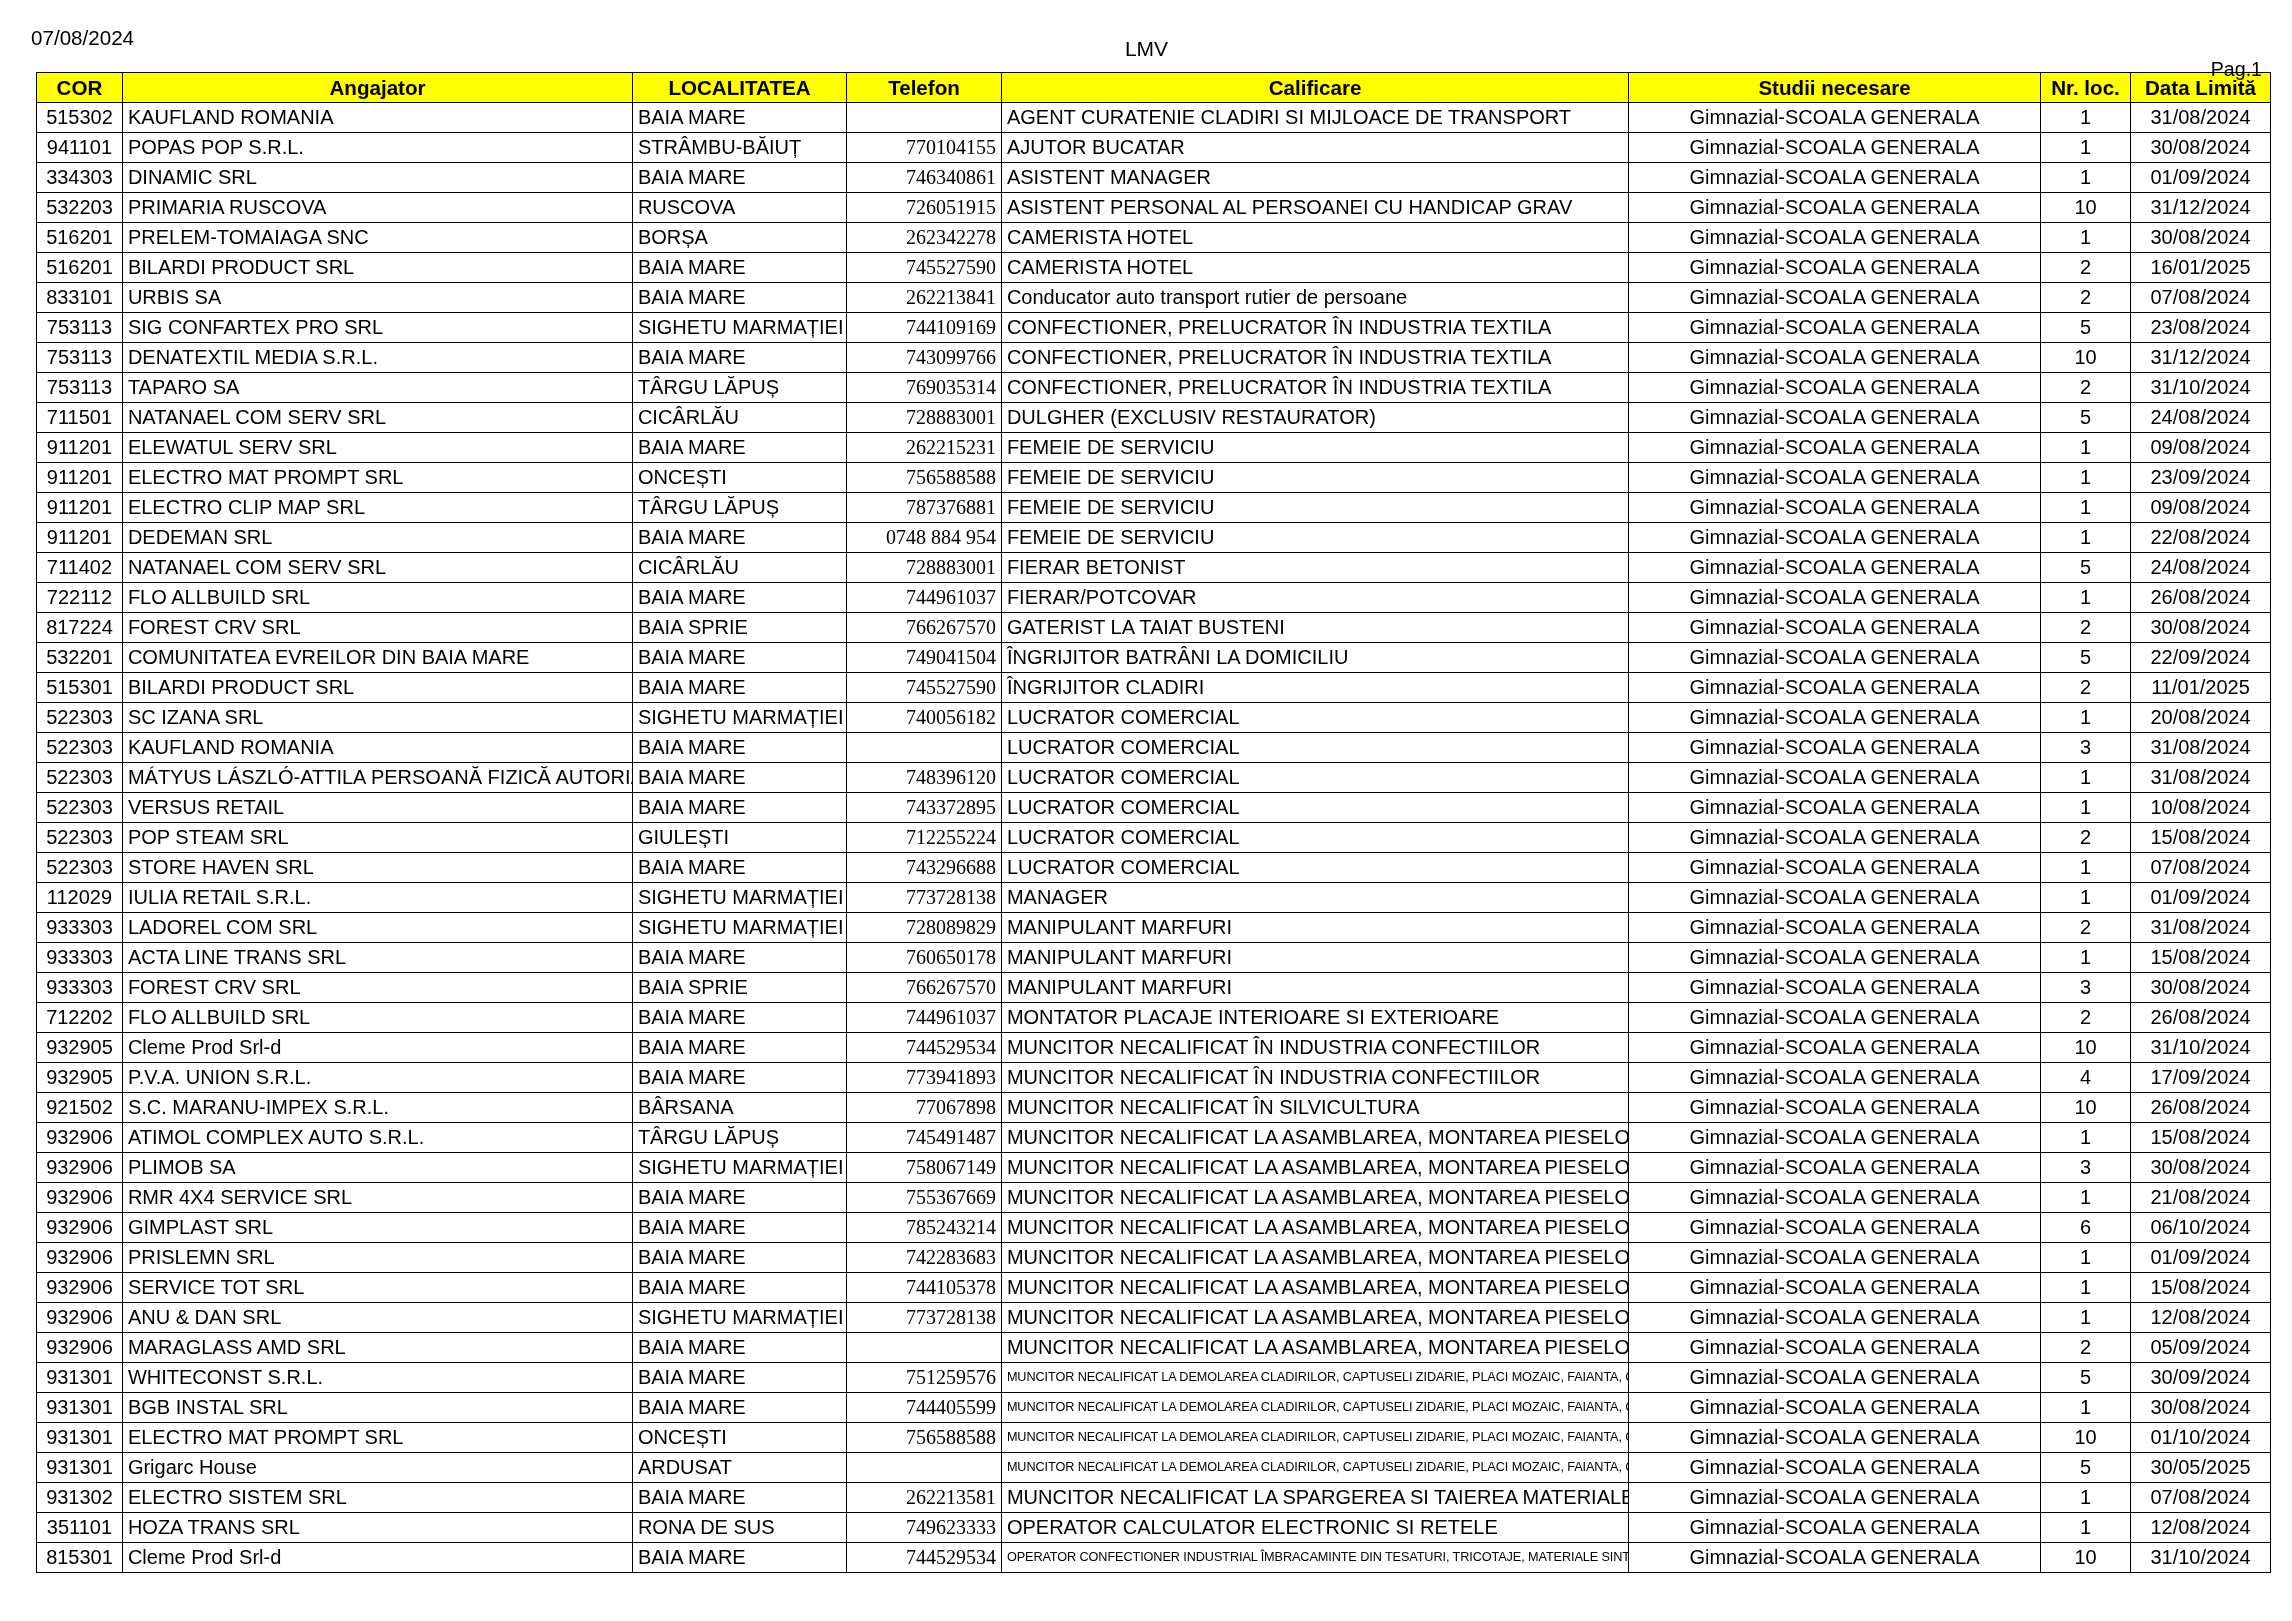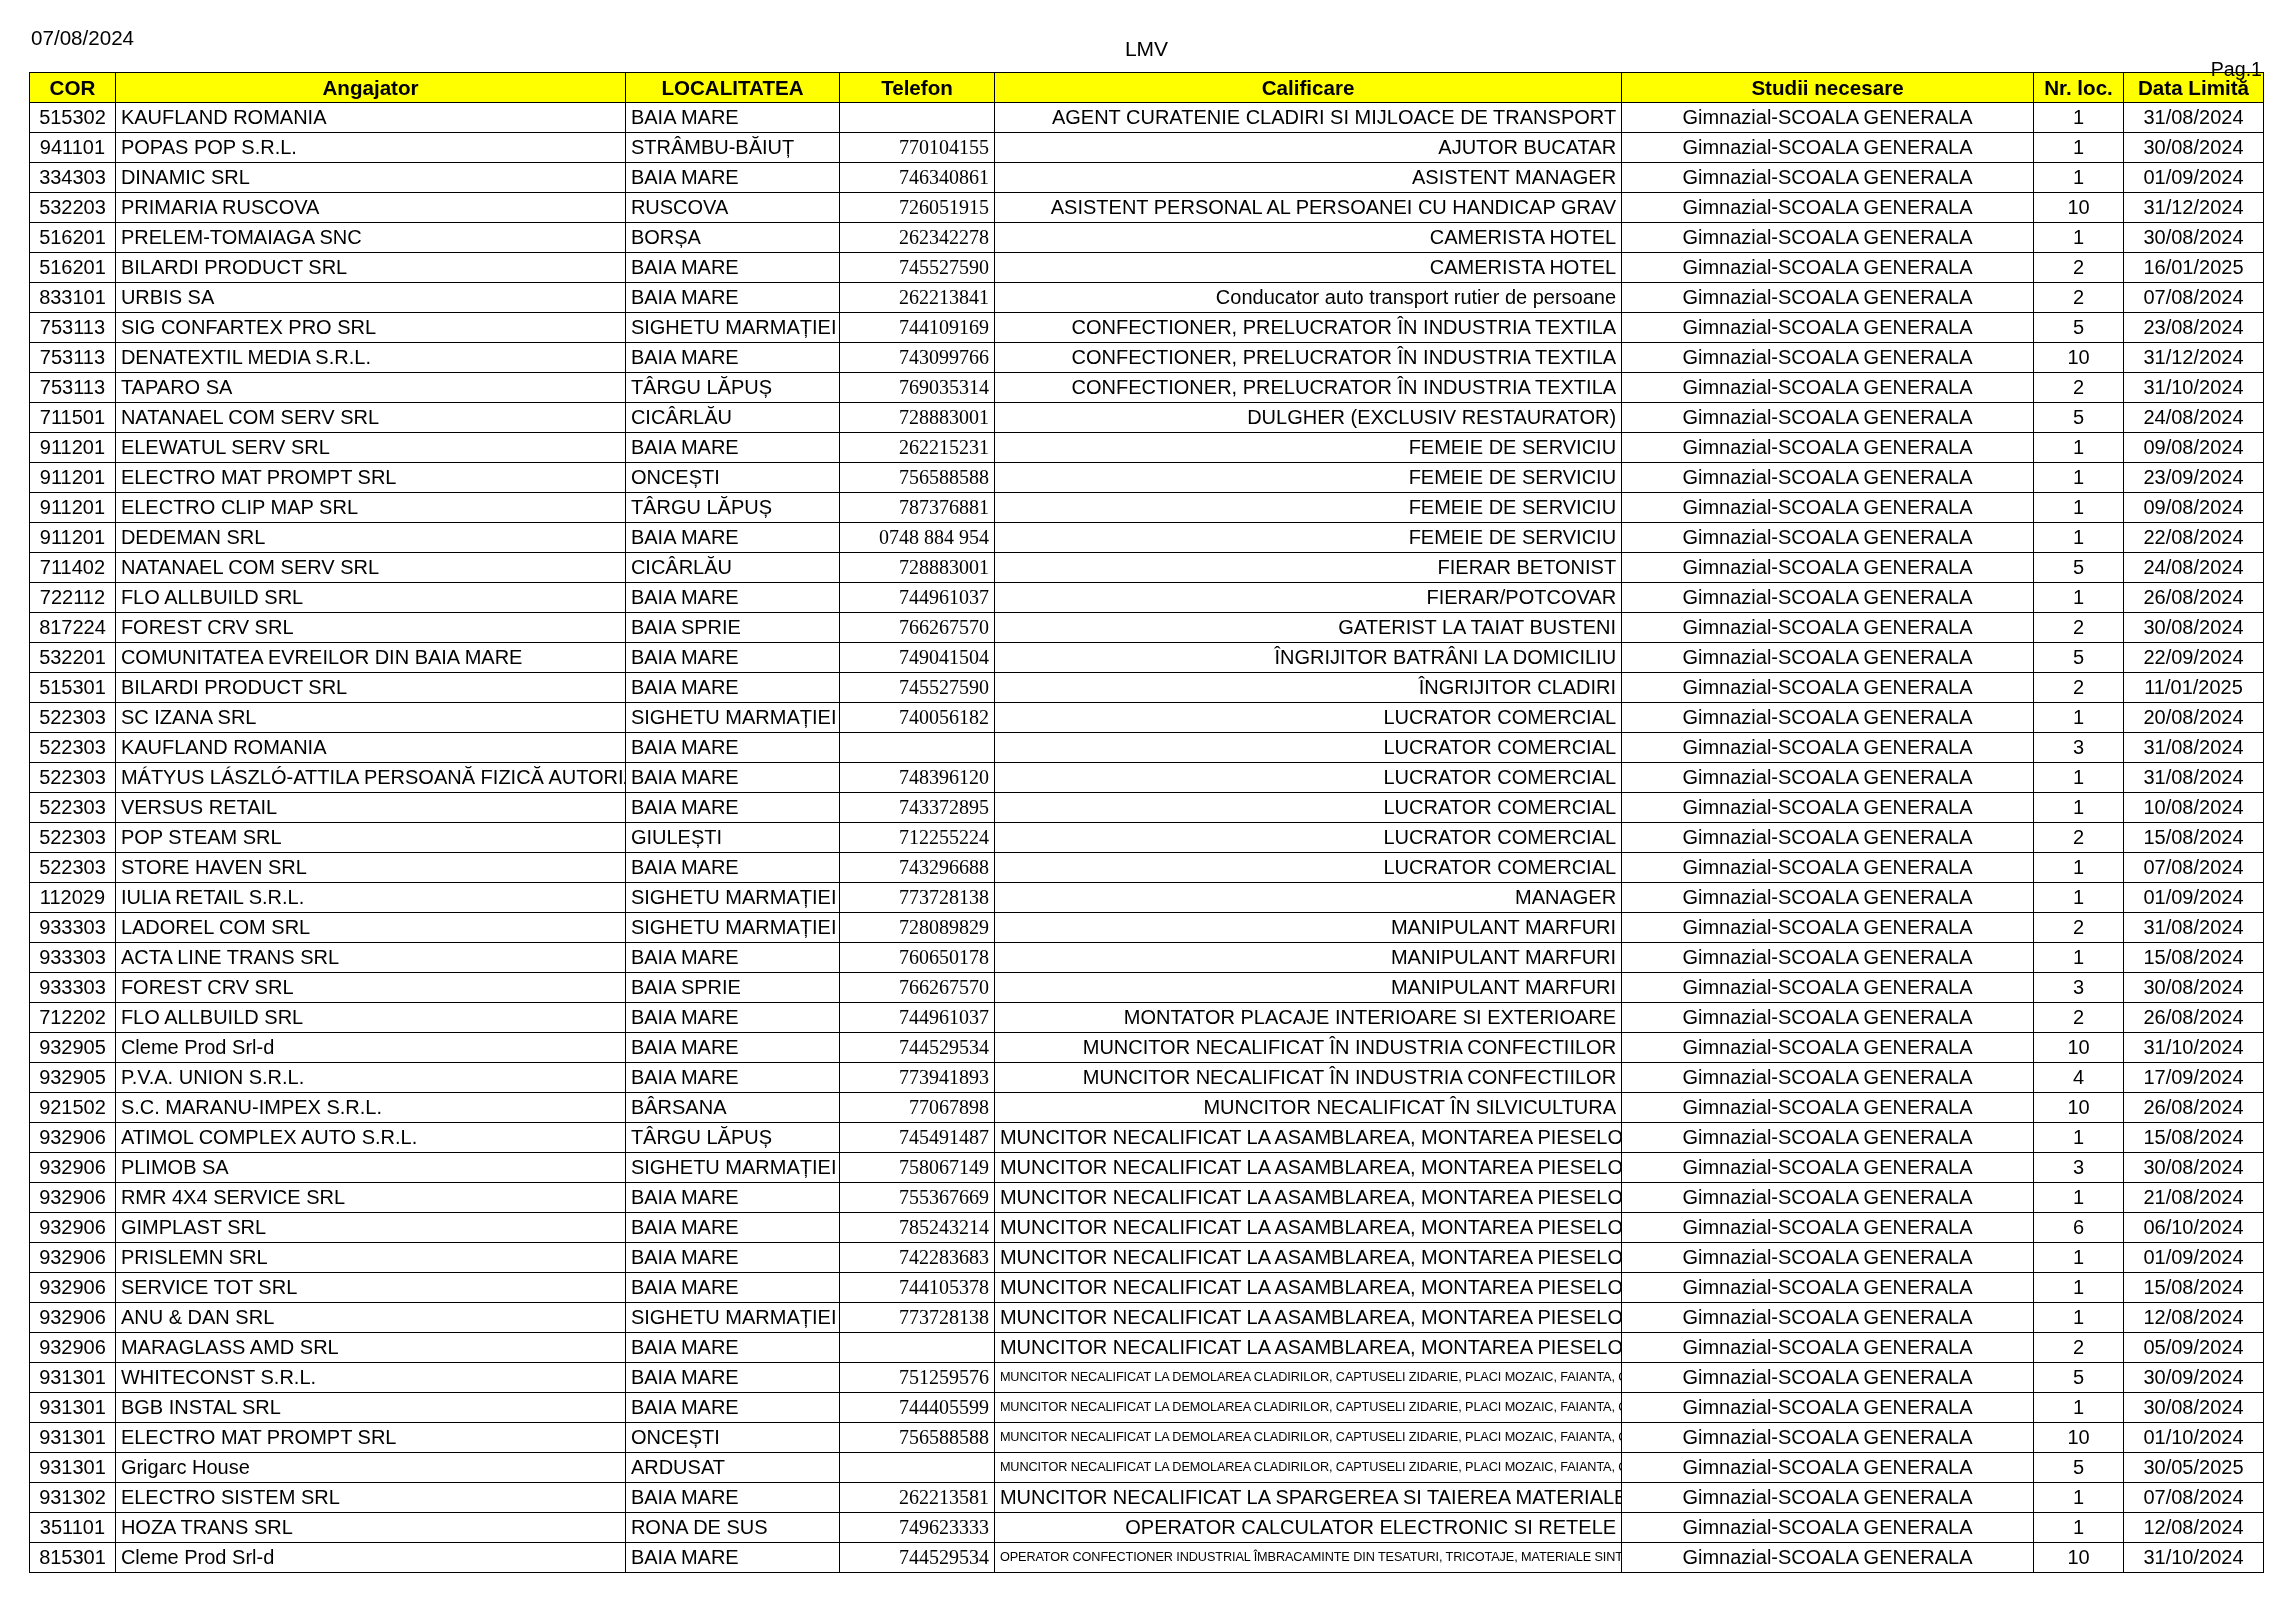--- a/index.html
+++ b/index.html
@@ -44,20 +44,21 @@
     right: 2px;
     top: 0;
     font-size: 19.6px;
     margin-top: 32px;
   }
   table.joblist {
     border-collapse: collapse;
     width: 2234px;
     table-layout: fixed;
     margin-top: 7.8px;
+    margin-left: 7px;
   }
   table.joblist th, table.joblist td {
     border: 1px solid #000000;
     padding: 0 4.9px;
     font-size: 20px;
     line-height: 29px;
     height: 29px;
     white-space: nowrap;
     overflow: hidden;
     vertical-align: middle;
@@ -75,21 +76,21 @@
   col.c-tel      { width: 155px; }
   col.c-cal      { width: 627px; }
   col.c-stu      { width: 412px; }
   col.c-nr       { width: 90px; }
   col.c-data     { width: 140px; }
 
   td.cor   { text-align: center; }
   td.ang   { text-align: left; }
   td.loc   { text-align: left; }
   td.tel   { text-align: right; font-family: Liberation Serif, serif; }
-  td.cal   { text-align: right; }
+  td.cal   { text-align: left; }
   td.stu   { text-align: center; }
   td.nr    { text-align: center; }
   td.data  { text-align: center; }
 
   td.cal.small {
     font-size: 12.7px;
     letter-spacing: -0.1px;
   }
 </style>
 </head>

